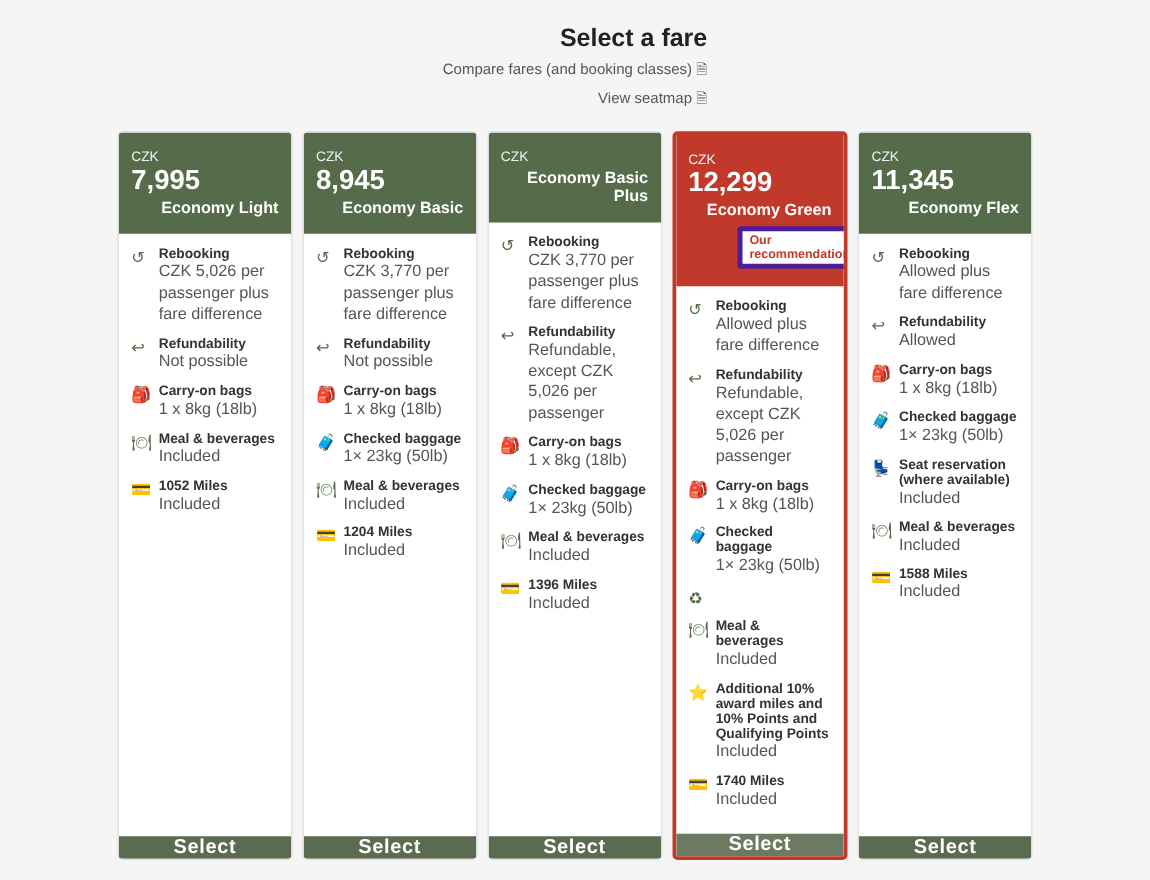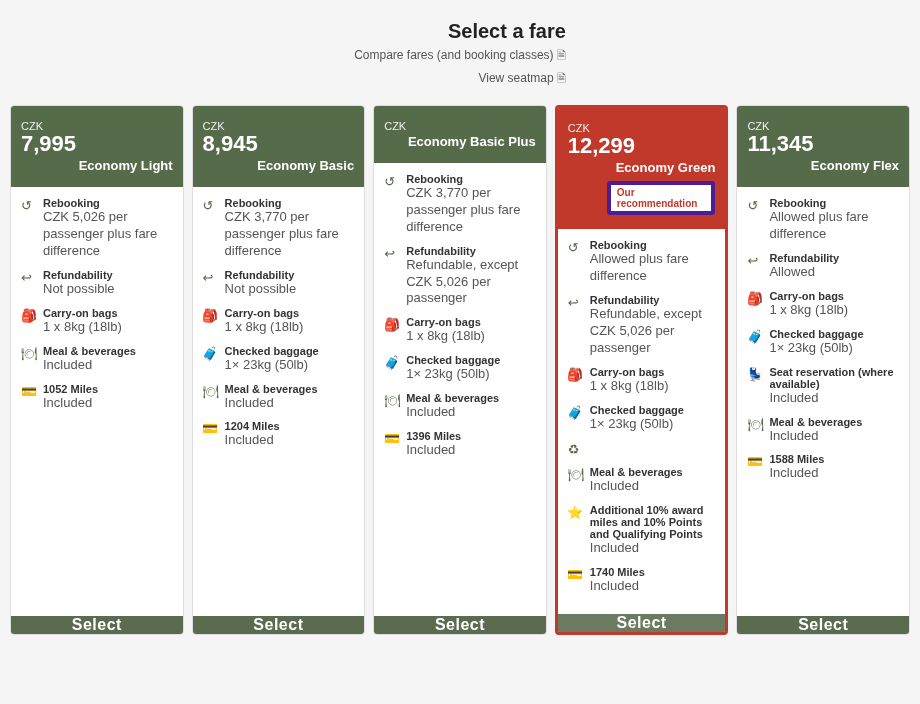--- a/index.html
+++ b/index.html
@@ -26,21 +26,21 @@
       color: #555;
       margin-top: 4px;
     }
     .page-subtitle .link-icon, .page-seatmap .link-icon {
       font-size: 11px;
       color: #555;
     }
     .cards-container {
       display: flex;
       gap: 8px;
-      width: 900px;
+      width: 732px;
       justify-content: center;
     }
     .fare-card {
       background: #fff;
       border: 1px solid #ddd;
       border-radius: 4px;
       display: flex;
       flex-direction: column;
       width: 175px;
       overflow: hidden;

